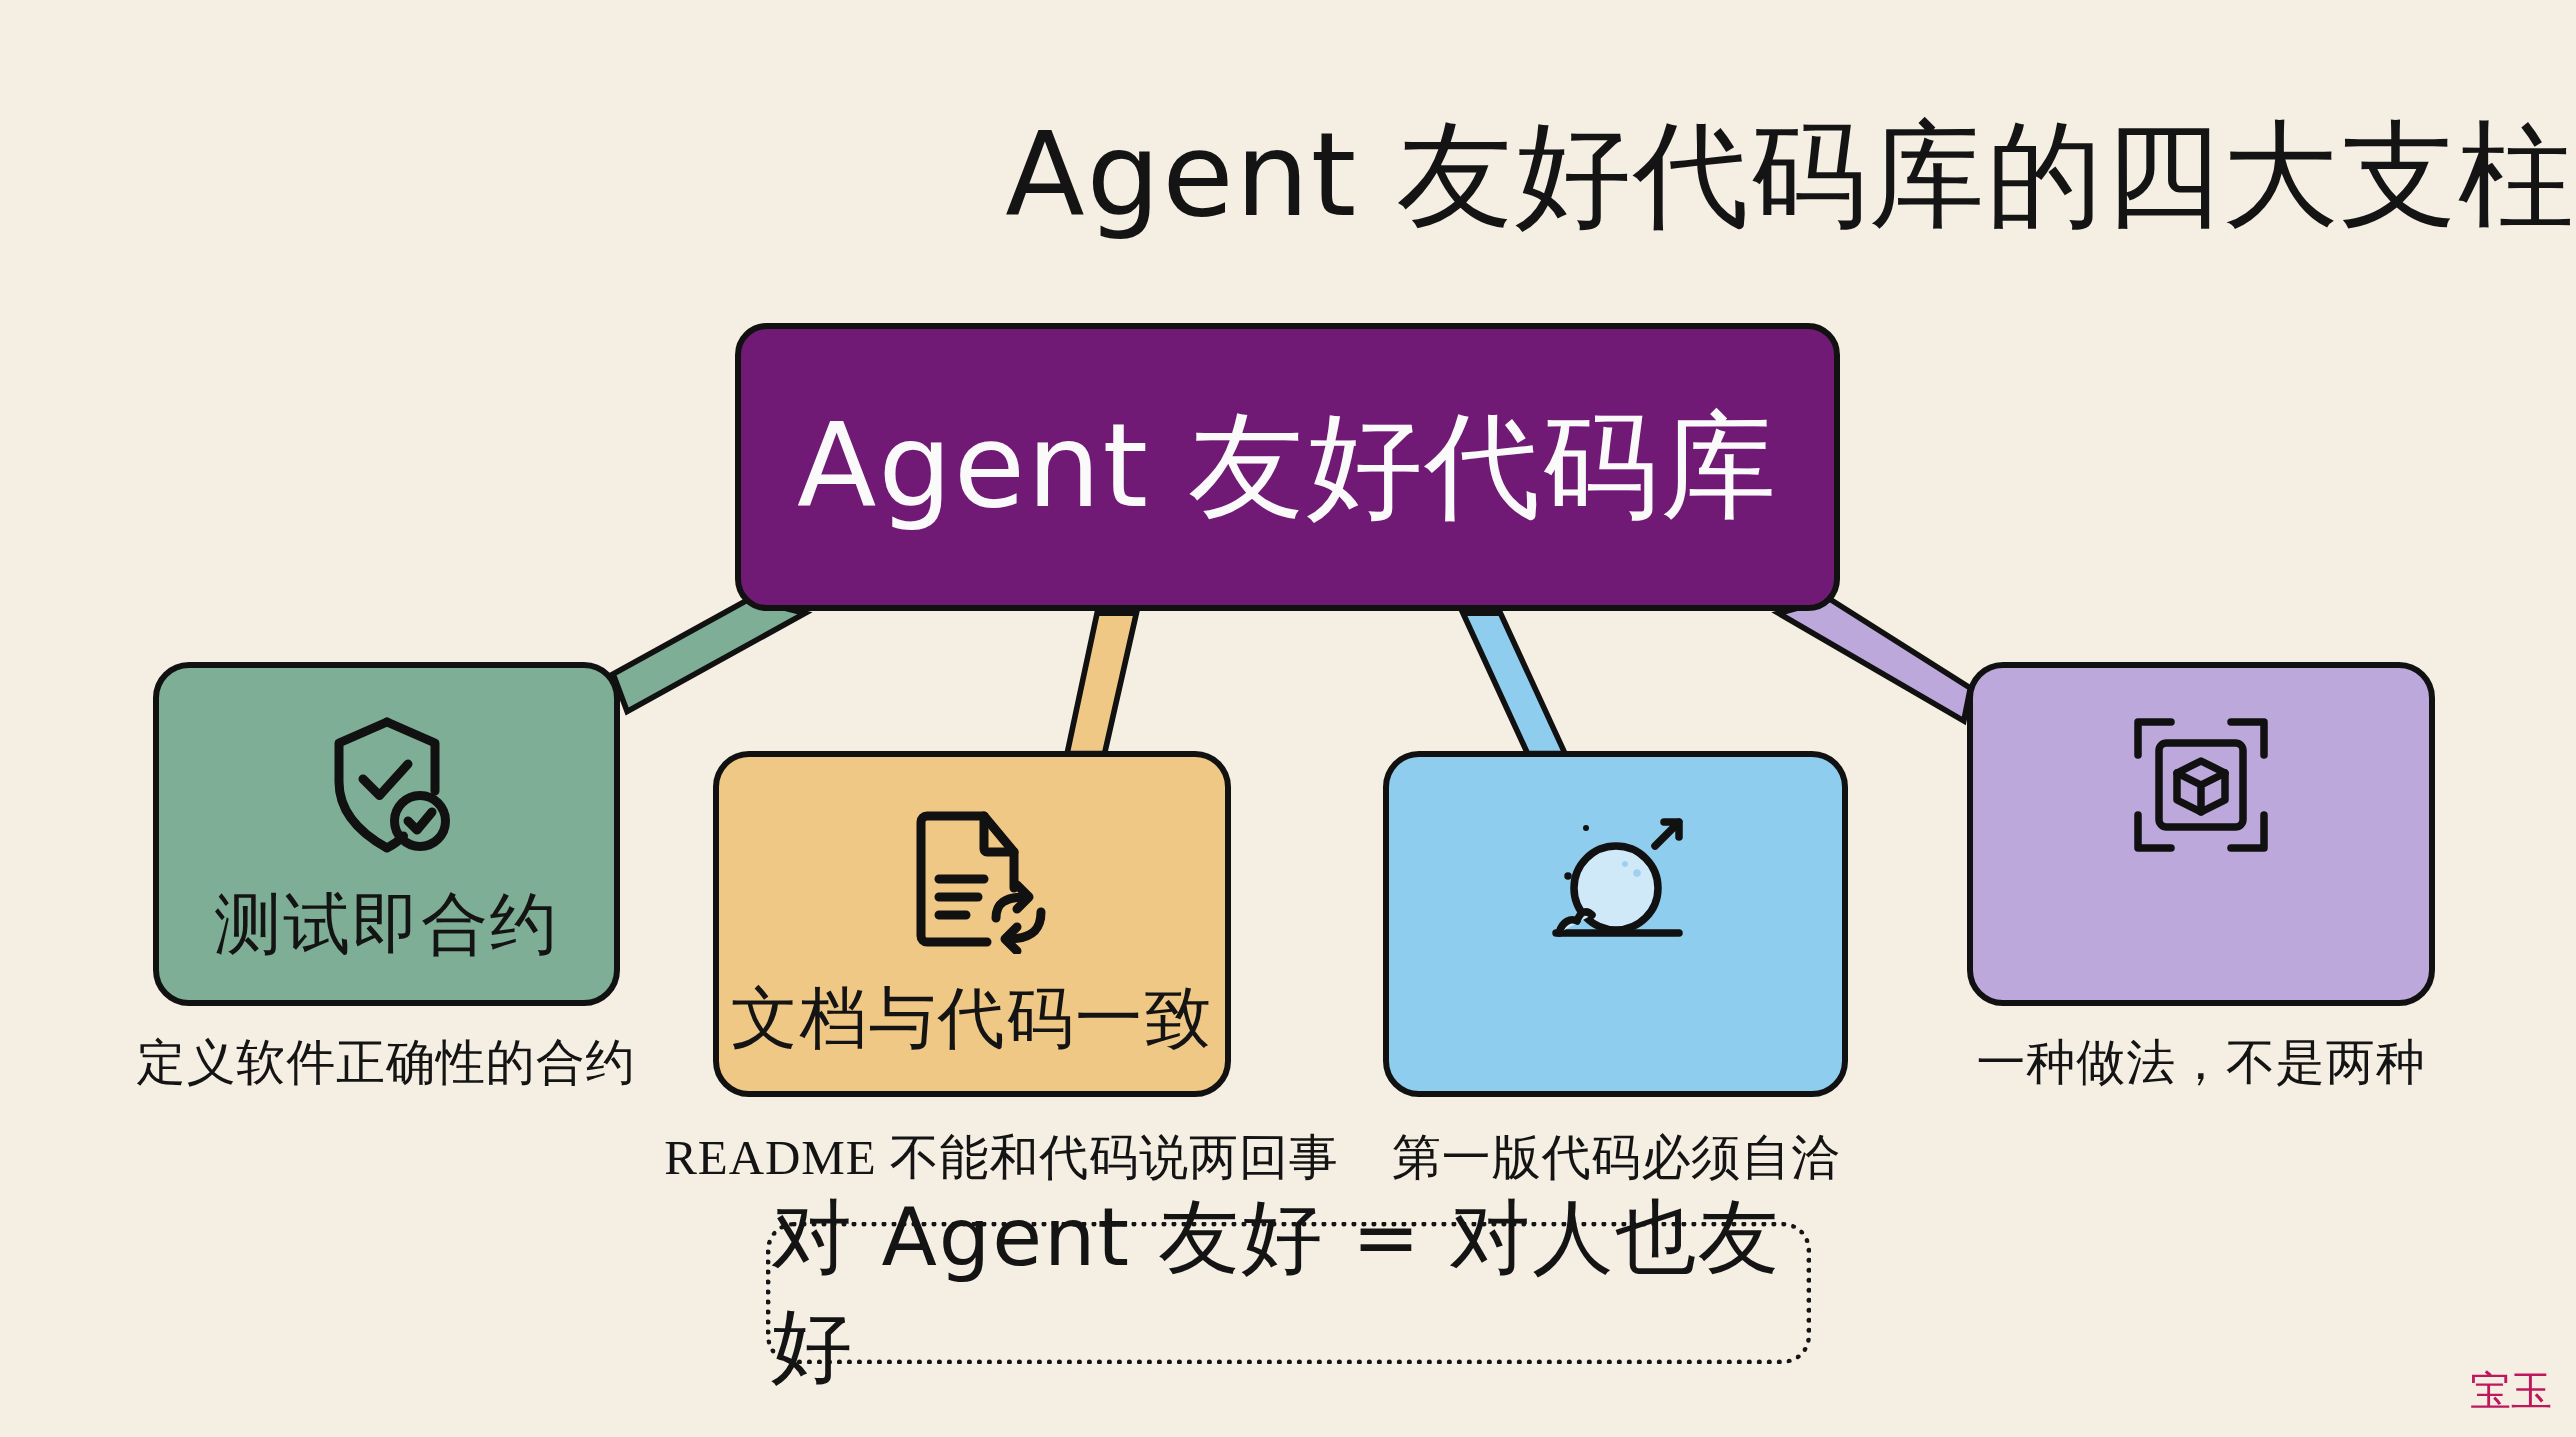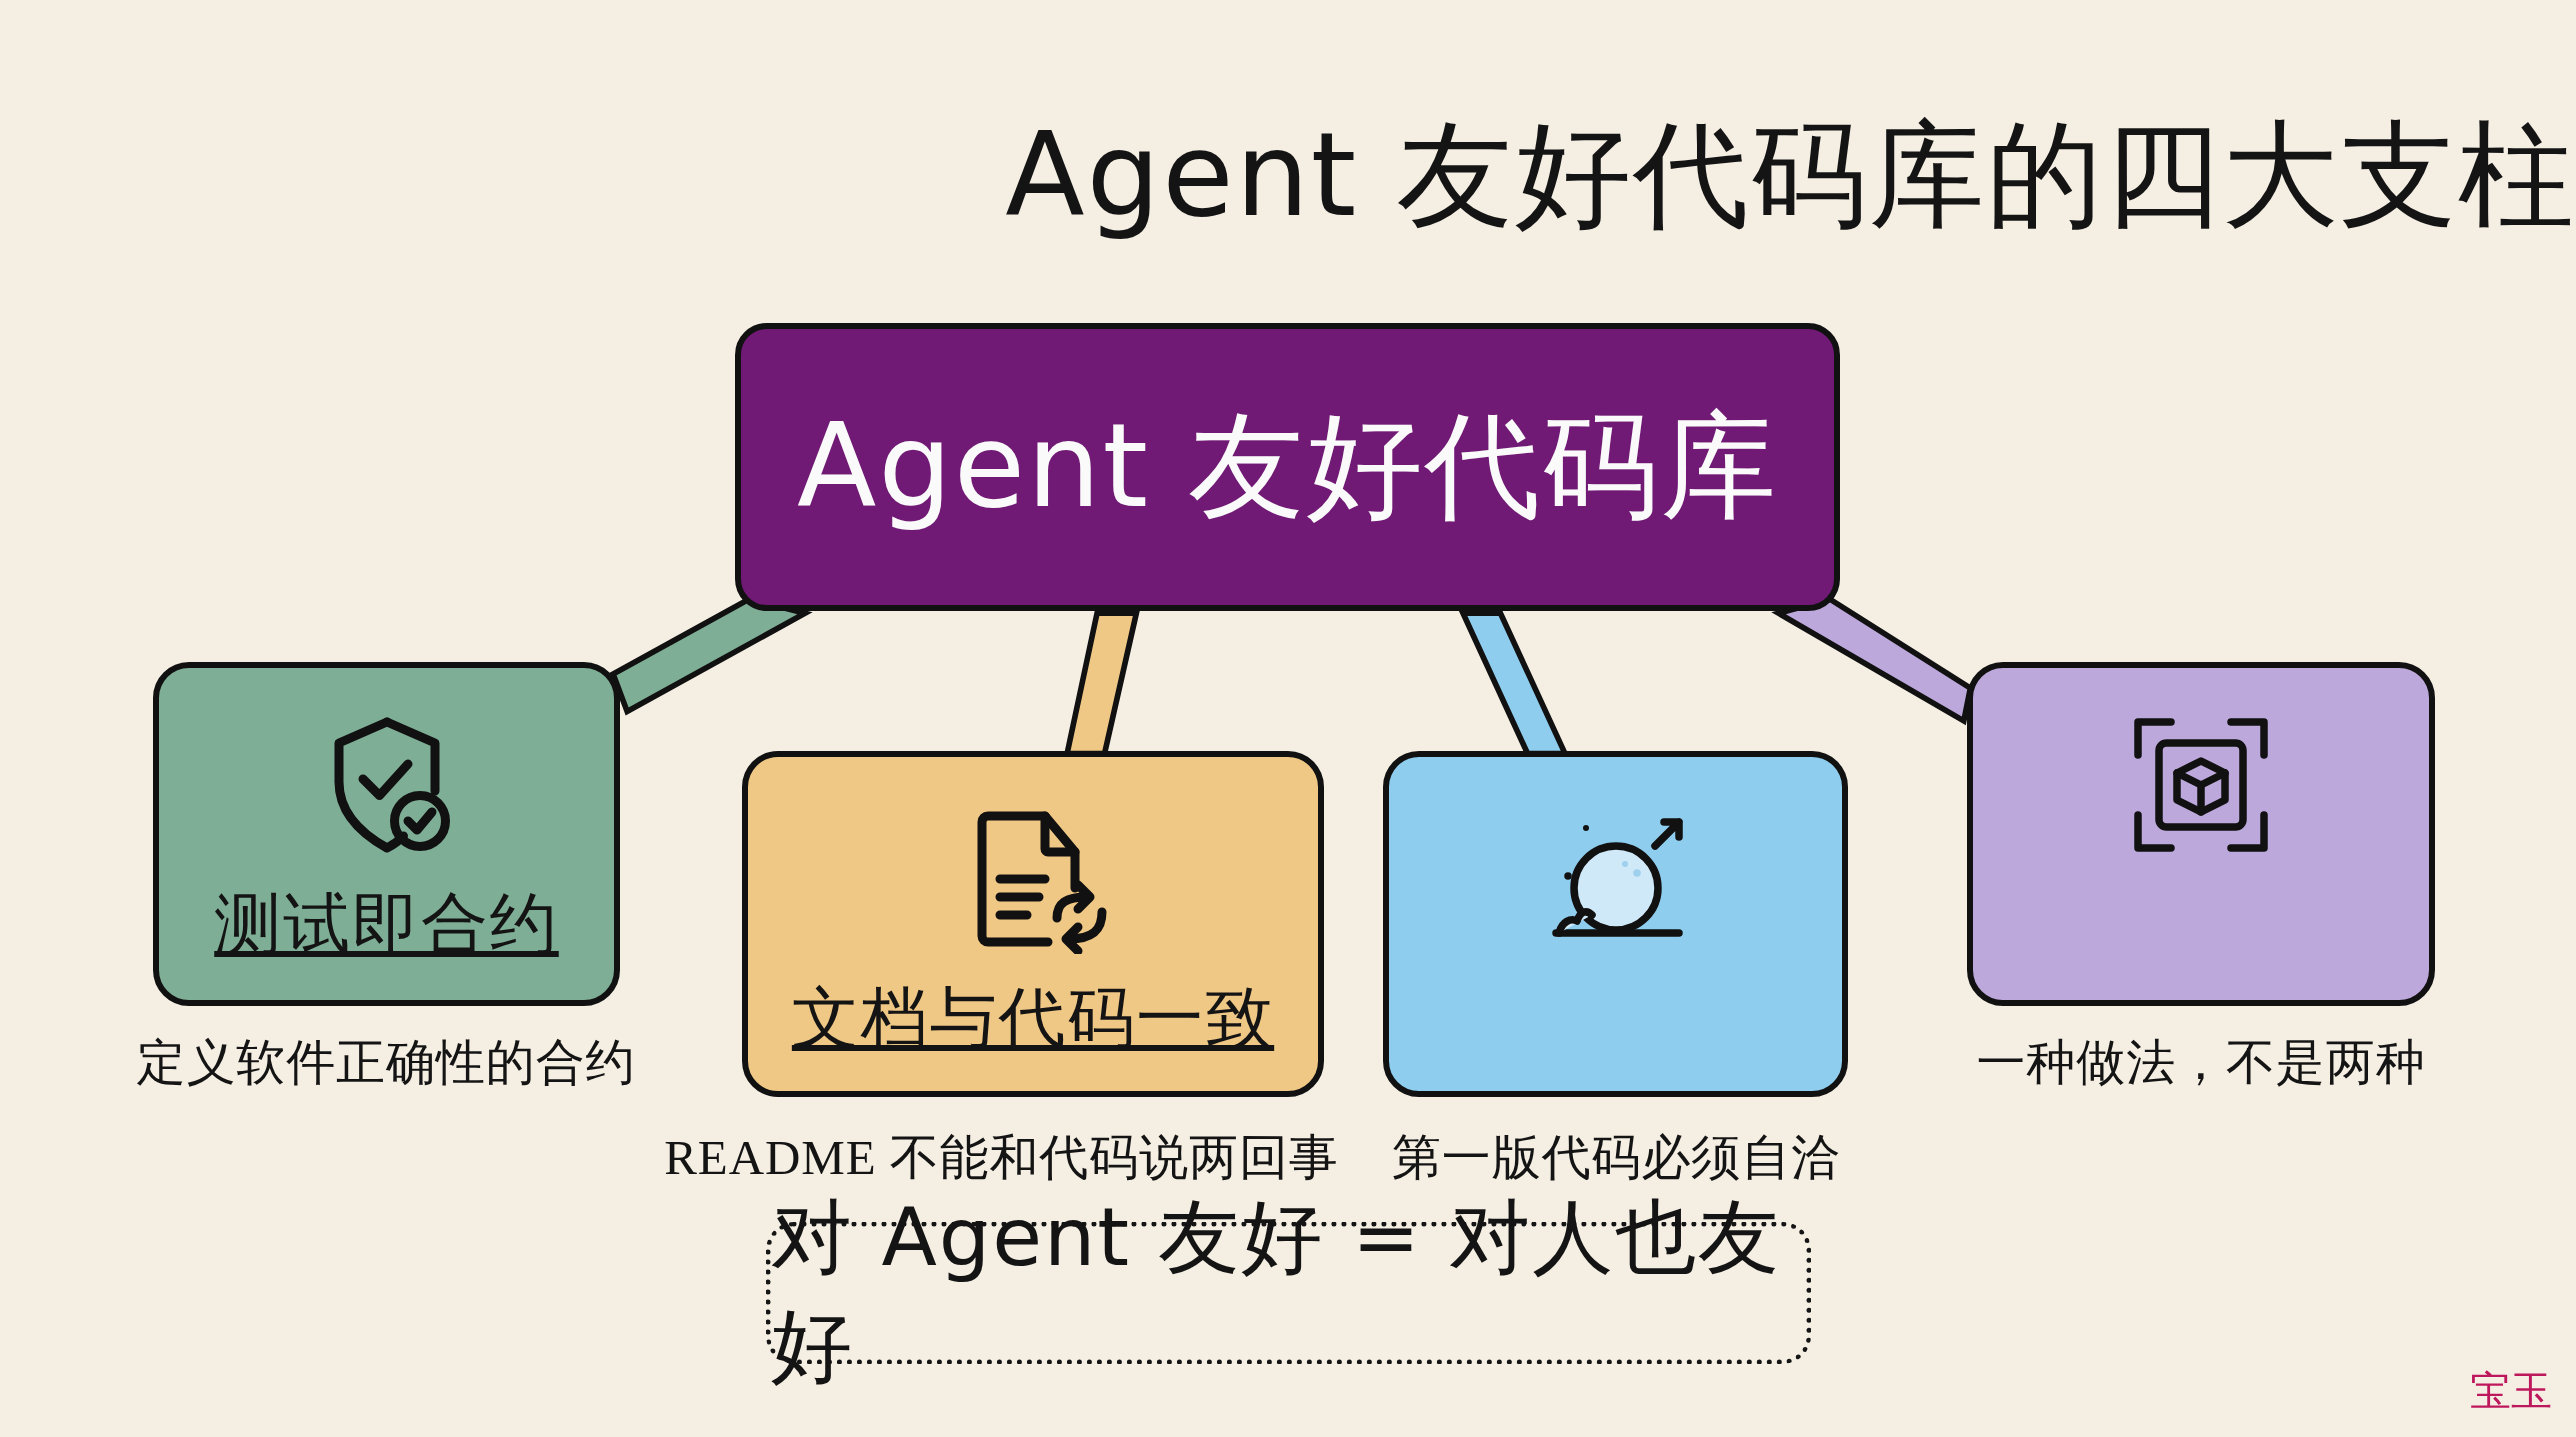--- a/index.html
+++ b/index.html
@@ -15,29 +15,29 @@
   }
   svg.connectors { position:absolute; left:0; top:0; width:2576px; height:1438px; }
   .hub {
     position:absolute; left:735px; top:323px; width:1105px; height:288px;
     box-sizing:border-box; background:#701a75; border:6.6px solid #111;
     border-radius:32px; display:flex; align-items:center; justify-content:center;
   }
   .hub span { color:#fafafa; font-size:116px; letter-spacing:1.9px; }
   .card {
     position:absolute; box-sizing:border-box; border:6.6px solid #111;
-    border-radius:36px; display:flex; flex-direction:column; align-items:center;text-decoration:underline;
+    border-radius:36px; display:flex; flex-direction:column; align-items:center;
   }
   .card .icon { margin-top:42px; width:150px; height:150px; }
   .card .label { margin-top:19px; font-size:67px; letter-spacing:1.9px; }
   .sub {
     position:absolute; text-align:center; font-size:49px; letter-spacing:0.9px;font-family:Liberation Serif, serif;
   }
   .c1 { left:153px; top:662px; width:467px; height:344px; background:#7fae96; }
-  .c2 { left:742px; top:751px; width:582px; height:346px; background:#f0c886; }
+  .c2 { left:713px; top:751px; width:518px; height:346px; background:#f0c886; }
   .c3 { left:1383px; top:751px; width:465px; height:346px; background:#8fcdee; }
   .c4 { left:1967px; top:662px; width:468px; height:344px; background:#bda8dc; }
   .c2 .icon, .c3 .icon { margin-top:47px; }
   .motto {
     position:absolute; left:766px; top:1222px; width:1045px; height:142px;
     box-sizing:border-box; border:5.6px dotted #151515; border-radius:28px;
     display:flex; align-items:center; justify-content:center;
     font-size:81px; letter-spacing:1.9px;
   }
   .watermark {

